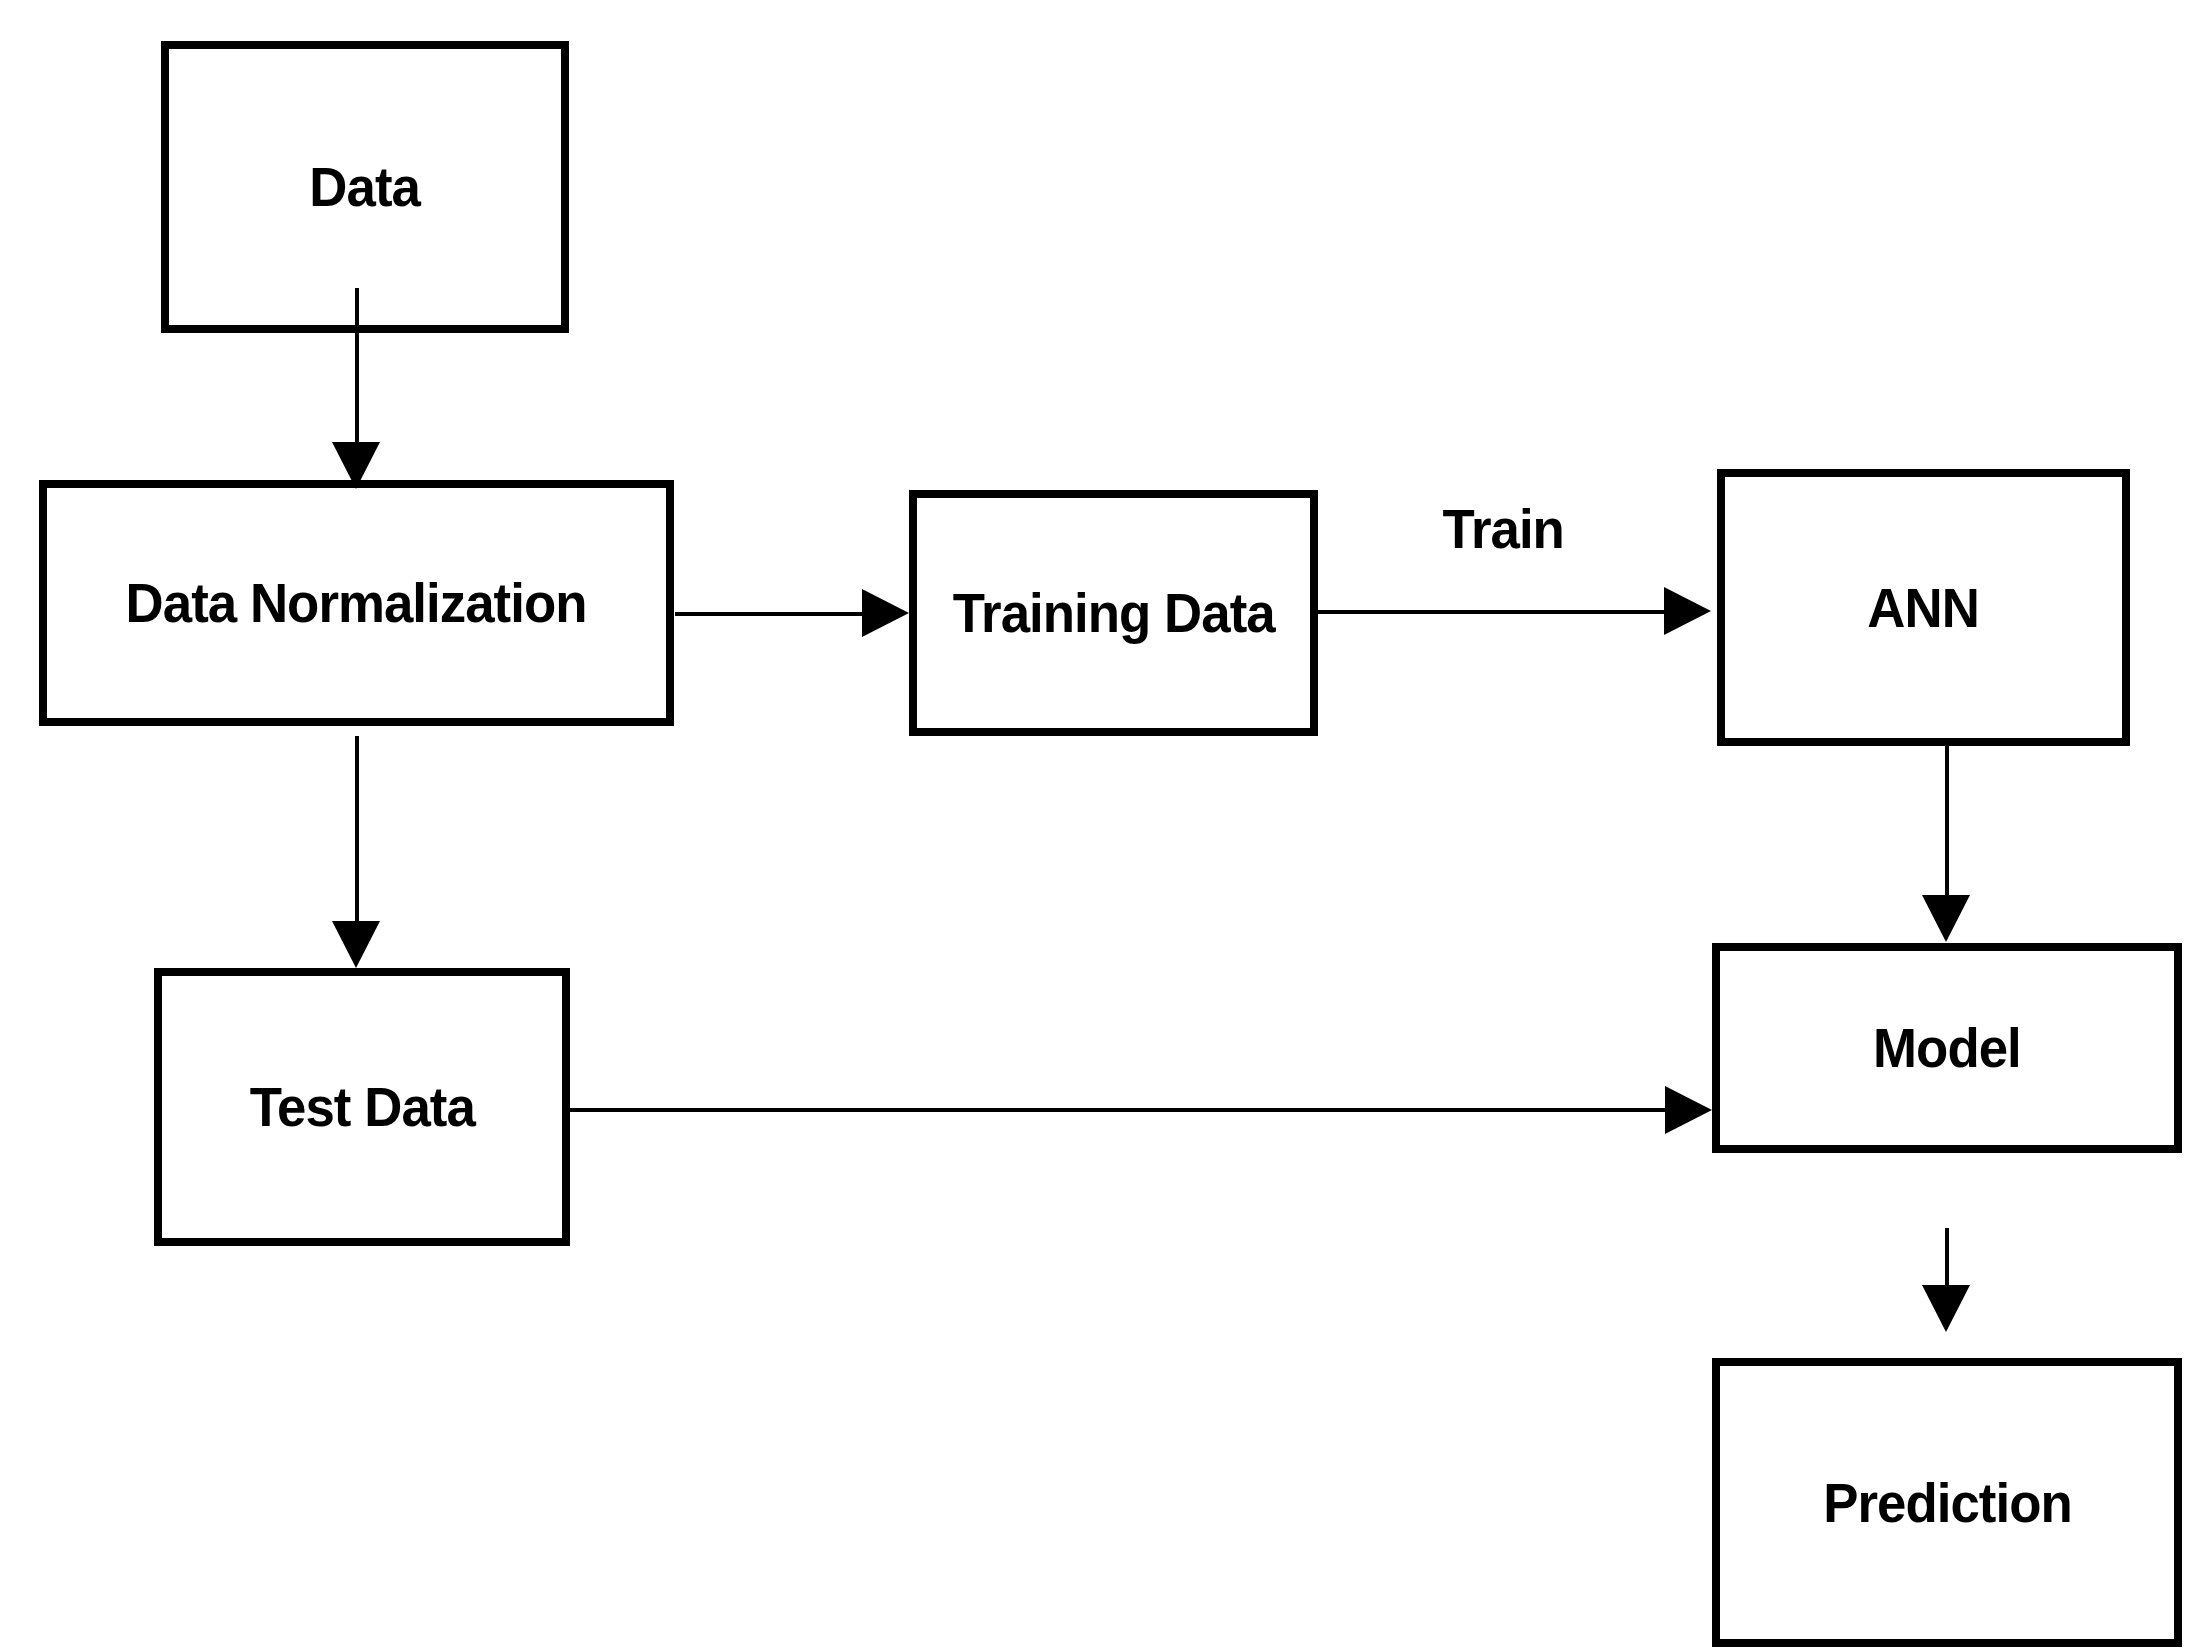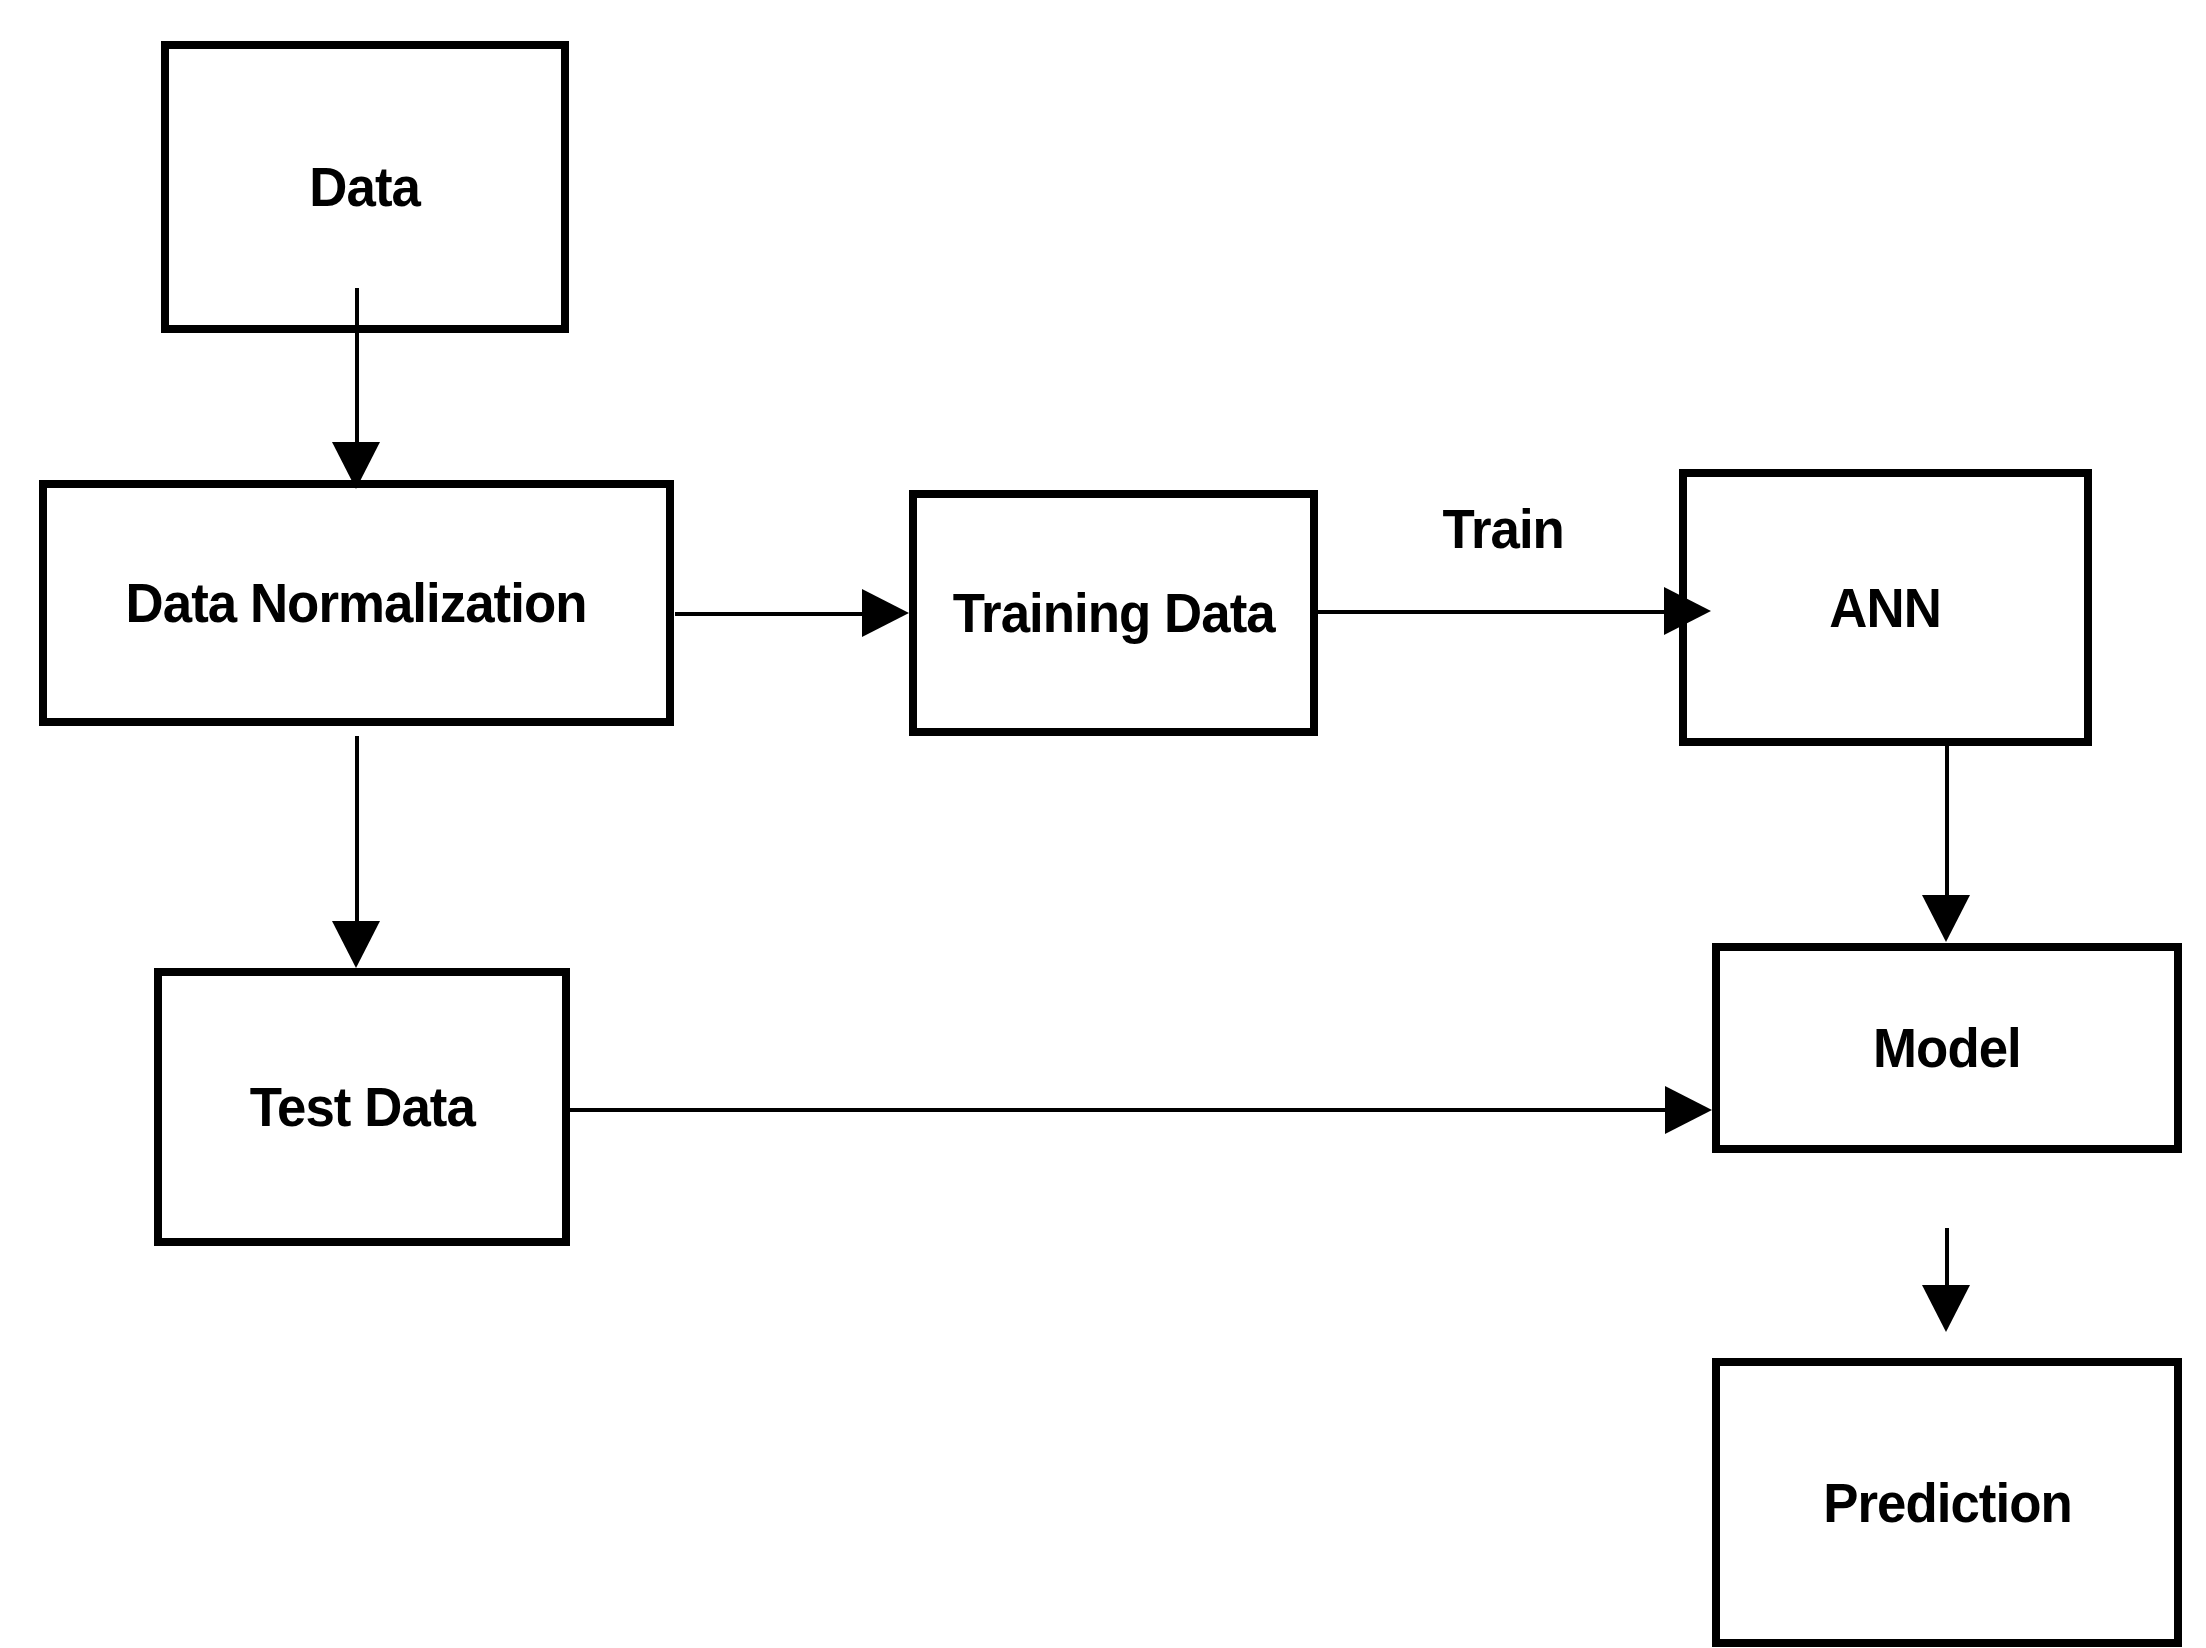--- a/index.html
+++ b/index.html
@@ -78,21 +78,21 @@
   </div>
 
   <div class="node" style="left:39px; top:480px; width:635px; height:246px;">
     <span class="label">Data Normalization</span>
   </div>
 
   <div class="node" style="left:909px; top:490px; width:409px; height:246px;">
     <span class="label">Training Data</span>
   </div>
 
-  <div class="node" style="left:1679px; top:469px; width:413px; height:277px;">
+  <div class="node" style="left:1717px; top:469px; width:413px; height:277px;">
     <span class="label">ANN</span>
   </div>
 
   <div class="node" style="left:154px; top:968px; width:416px; height:278px;justify-content:center;">
     <span class="label">Test Data</span>
   </div>
 
   <div class="node" style="left:1712px; top:943px; width:470px; height:210px;">
     <span class="label">Model</span>
   </div>

